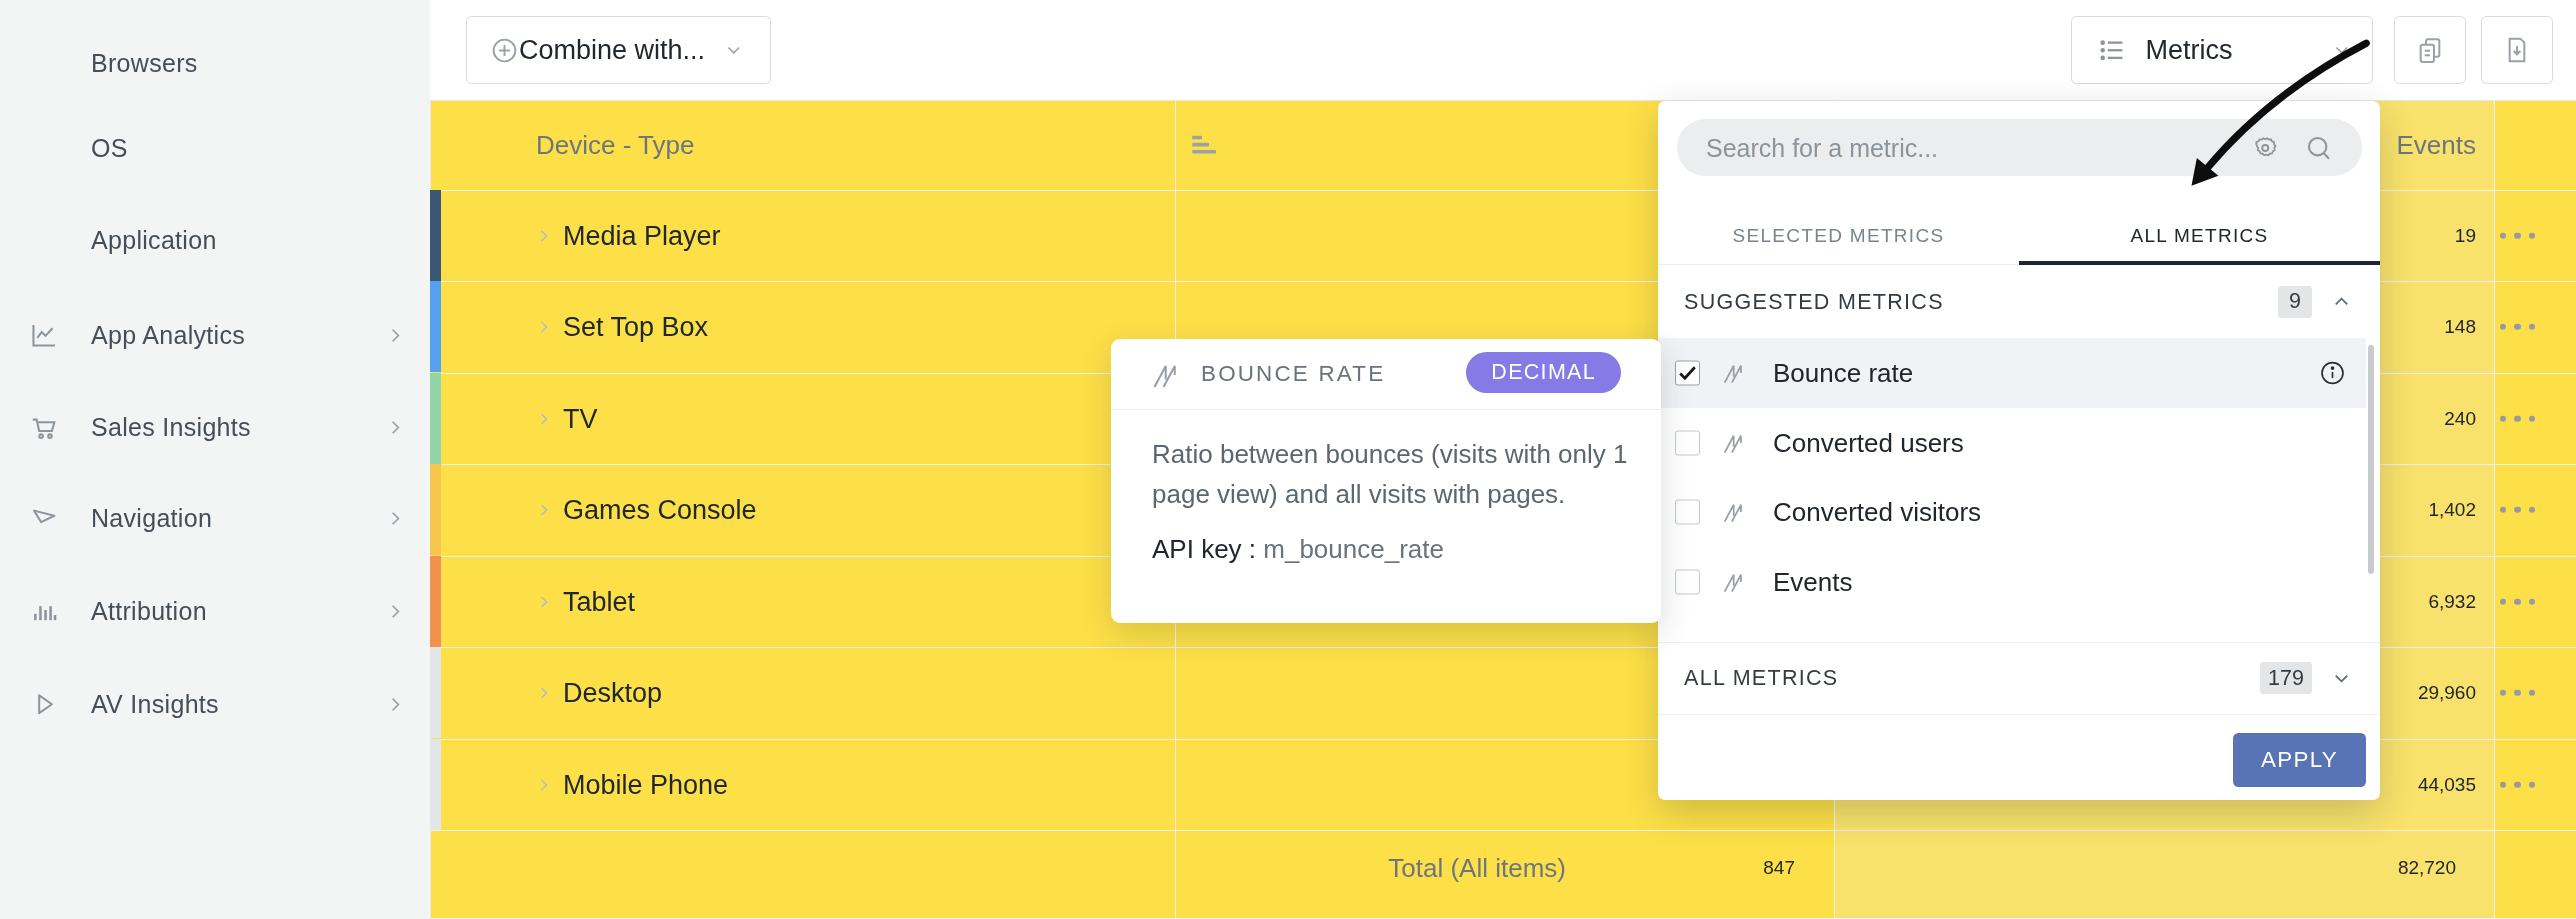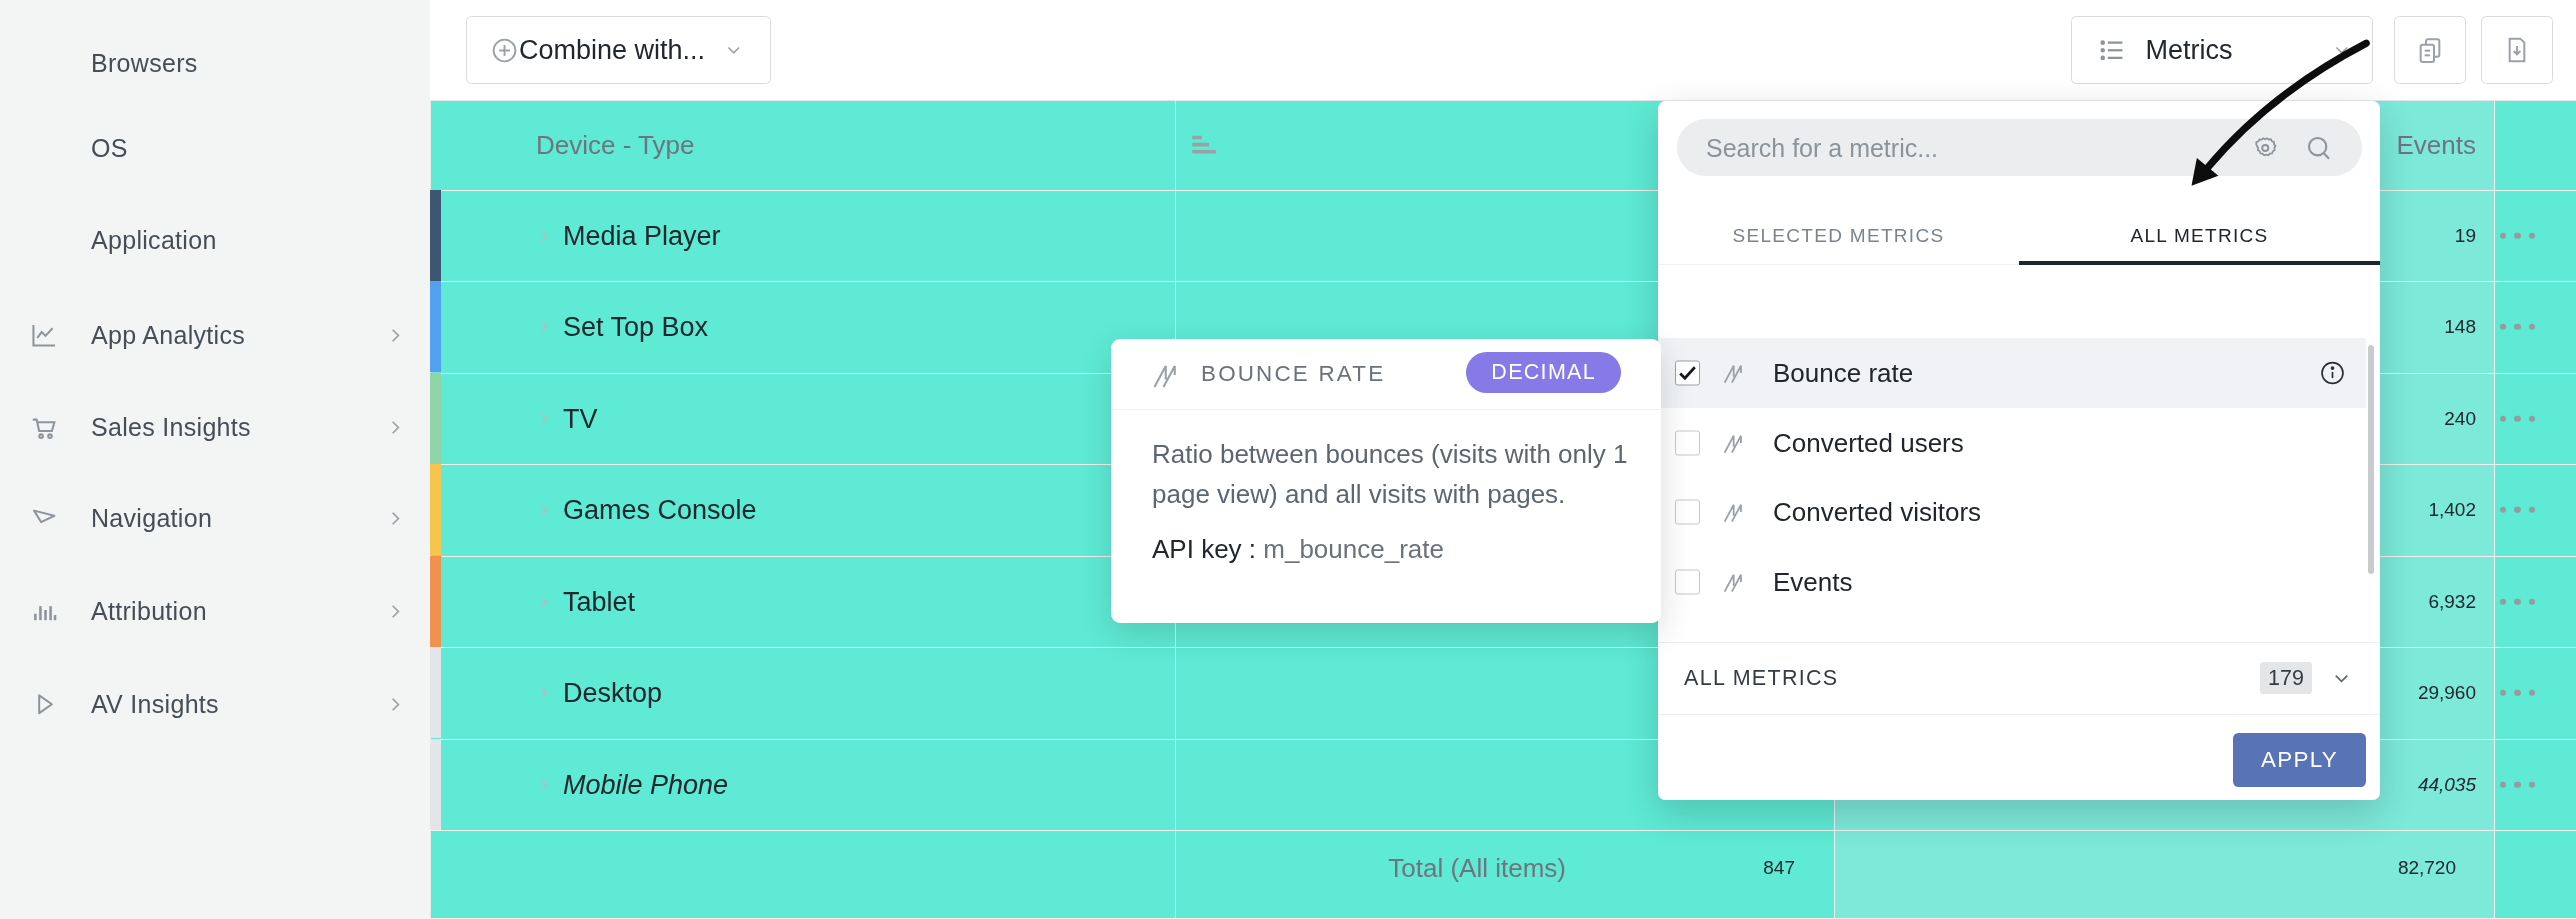--- a/index.html
+++ b/index.html
@@ -1,17 +1,17 @@
 <!DOCTYPE html>
 <html style="font-size:14.3px"><head>
 <meta charset="utf-8">
 <style>
   html,body{margin:0;padding:0;background:#fff;}
   #app{position:relative;width:2576px;height:920px;overflow:hidden;
-       font-family:"Liberation Sans","DejaVu Sans",sans-serif;color:#21272e;background:#5eead4;}
+       font-family:"Liberation Sans","DejaVu Sans",sans-serif;color:#21272e;background:#fde047;}
   .abs{position:absolute;}
   
   .sidebar{left:0;top:0;width:430px;height:920px;background:#f3f4f4;border-right:0.9px solid #e9eaeb;}
   .side-item{position:absolute;left:0;width:430px;height:54px;display:flex;align-items:center;cursor:pointer;}
   .side-icon{position:absolute;left:29px;width:30.5px;height:30.5px;}
   .side-label{position:absolute;left:91px;font-size:25px;color:#454e57;letter-spacing:0.3px;}
   .side-chev{position:absolute;left:384px;width:23px;height:23px;}
   
   .toolbar{left:430px;top:0;width:2146px;height:100px;background:#fff;border-bottom:0.9px solid #e5e7e9;}
   .btn{position:absolute;top:16px;height:68px;background:#fff;border:0.9px solid #d8dbde;border-radius:5.4px;
@@ -332,21 +332,21 @@
       <span class="row-label">Desktop</span>
       <span class="cell-num" style="right:100px">29,960</span>
       <span class="dots" style="right:41px">
           <i></i>
           <i></i>
           <i></i>
         </span>
     </div>
     <div class="abs row-border" style="top:739px;z-index:2"></div>
 
-    <div class="abs" style="left:430px;top:739px;width:2146px;height:91px;z-index:2;font-style:italic;">
+    <div class="abs" style="left:430px;top:739px;width:2146px;height:91px;z-index:2;">
       <span class="stripe" style="background: rgb(227, 229, 233);"></span>
       <span class="caret">
           <svg width="20" height="20" viewBox="0 0 24 24" fill="none" stroke="#b7bdc3" stroke-width="2">
             <polyline points="9,6 15,12 9,18"></polyline>
           </svg>
         </span>
       <span class="row-label">Mobile Phone</span>
       <span class="cell-num" style="right:100px">44,035</span>
       <span class="dots" style="right:41px">
           <i></i>
@@ -383,20 +383,29 @@
 
     <div class="tab" style="left:0;">
       <span>SELECTED METRICS</span>
     </div>
     <div class="tab active" style="left:361px;">
       <span>ALL METRICS</span>
     </div>
     <div class="tab-baseline"></div>
     <div class="tab-underline"></div>
 
+    <div class="abs" style="left:0;top:164px;width:722px;height:73px;">
+      <span class="sec-label" style="position:absolute;left:26px;top:50%;transform:translateY(-50%);">SUGGESTED METRICS</span>
+      <span class="badge" style="right:68px;top:50%;transform:translateY(-50%);width:34px;">9</span>
+      <span style="position:absolute;right:27px;top:50%;transform:translateY(-50%);">
+        <svg width="23" height="23" viewBox="0 0 24 24" fill="none" stroke="#5f686f" stroke-width="1.8">
+            <polyline points="6,14.5 12,8.5 18,14.5"></polyline>
+          </svg>
+        </span>
+    </div>
 
     <div class="metric-row checked highlighted" style="top:237px;">
       <span class="checkbox"></span>
       <span class="check">
         <svg width="25" height="25" viewBox="0 0 24 24" fill="none" stroke="#16191c" stroke-width="2.6">
             <polyline points="5,12.5 9.5,17 19,6.5"></polyline>
           </svg>
         </span>
       <span class="m-icon">
         <svg width="29" height="29" viewBox="0 0 24 24" fill="none" stroke="#9aa1a8" stroke-width="1.5">

